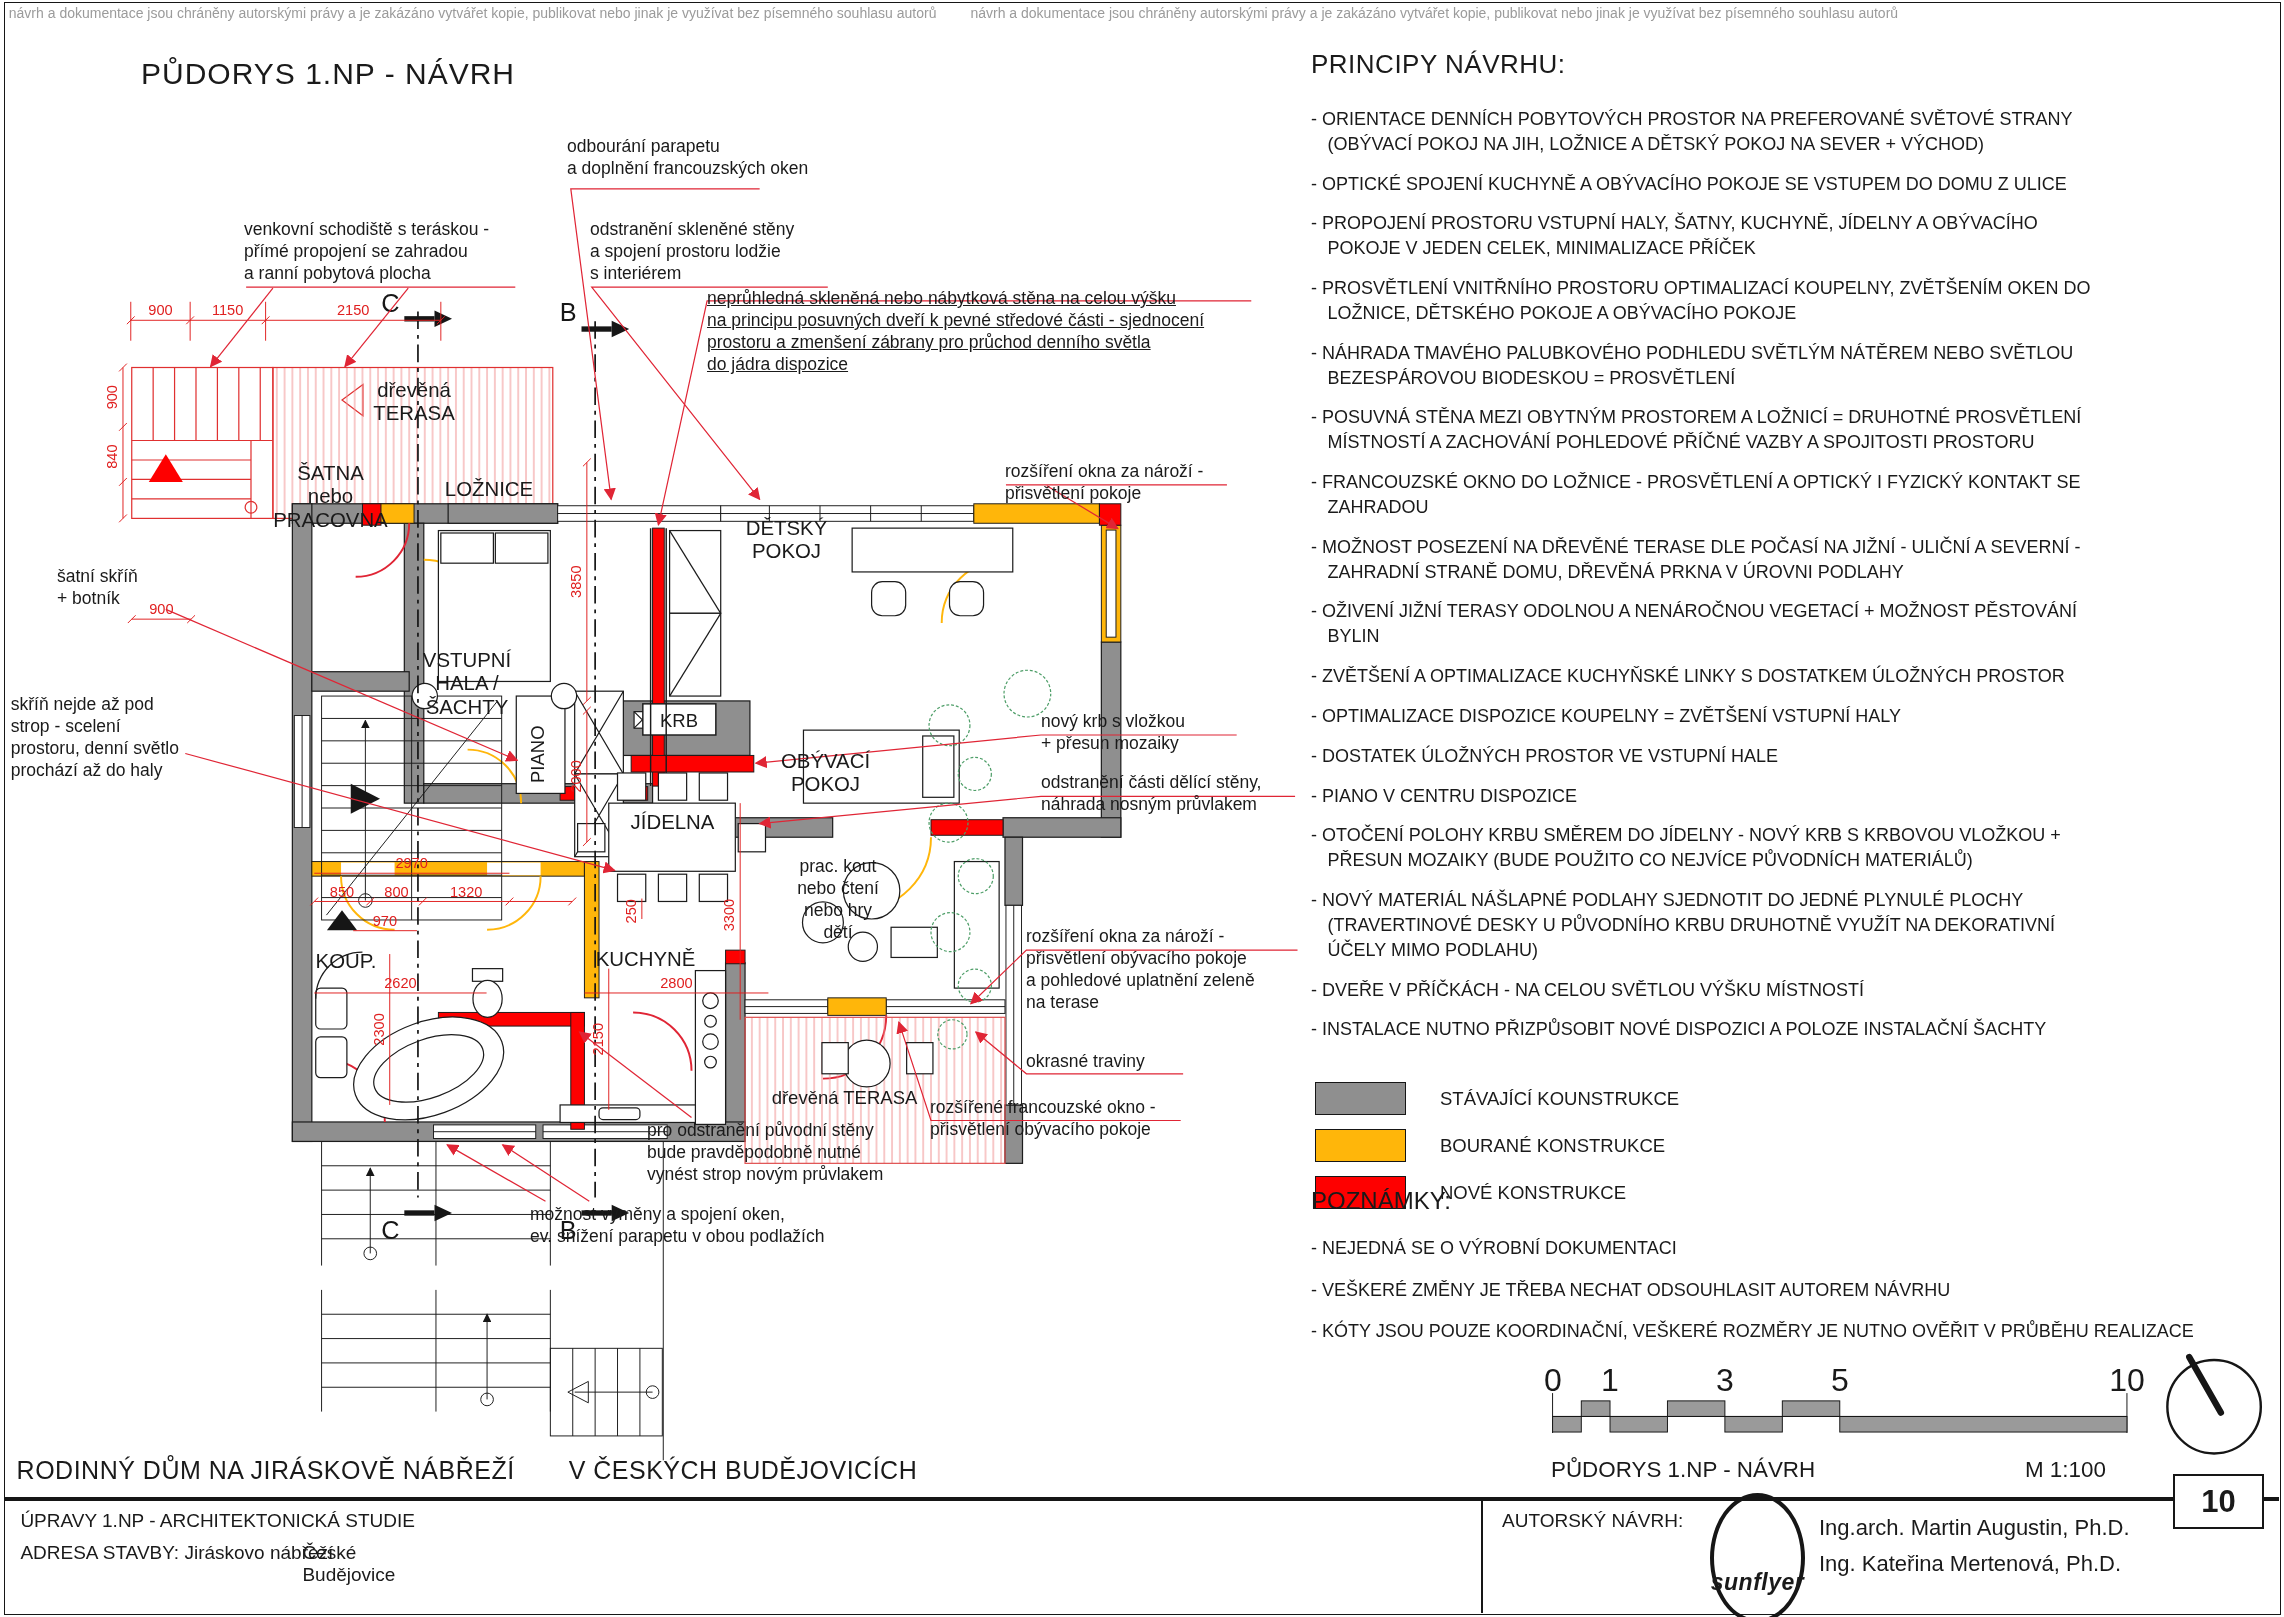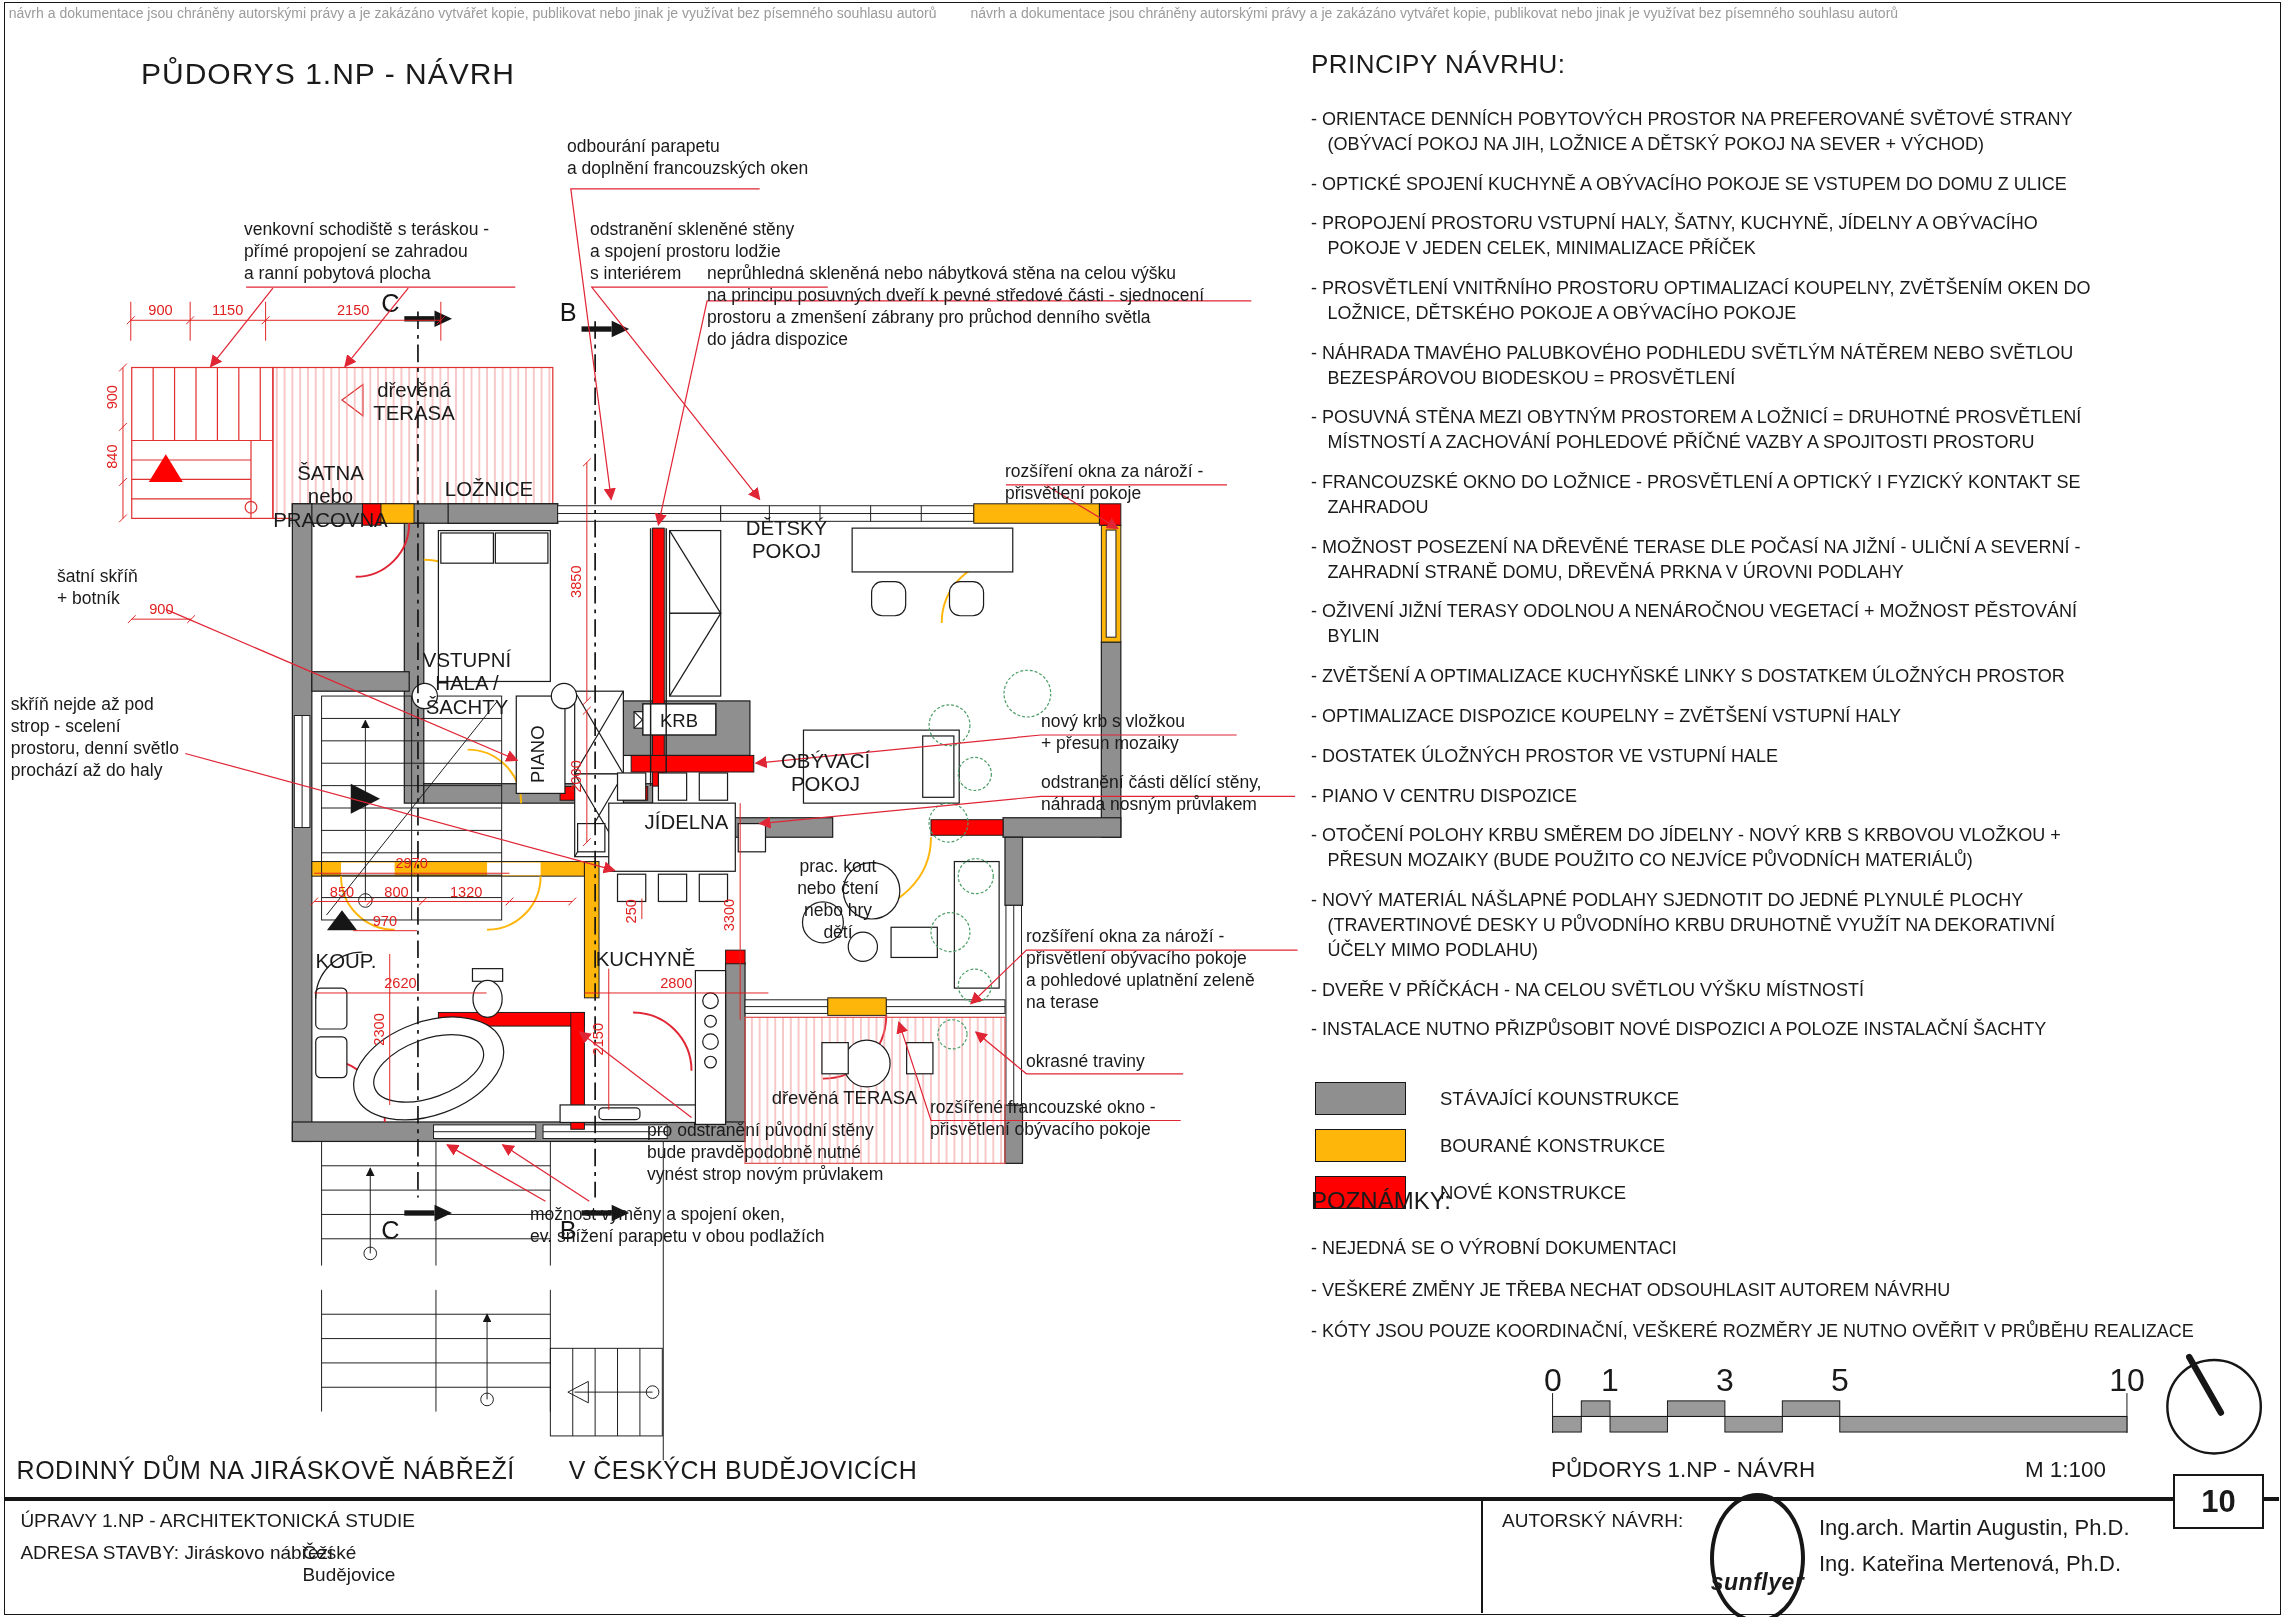--- a/index.html
+++ b/index.html
@@ -391,34 +391,34 @@
   <div class="room" style="left:416px;top:478px;width:146px;">LOŽNICE</div>
   <div class="room" style="left:728px;top:517px;width:117px;">DĚTSKÝ
 POKOJ</div>
   <div class="room" style="left:411px;top:649px;width:112px;">VSTUPNÍ
 HALA /
 ŠACHTY</div>
   <div class="room small rot" style="left:527px;top:783px;">PIANO</div>
   <div class="room small" style="left:645px;top:710px;width:68px;">KRB</div>
   <div class="room" style="left:767px;top:750px;width:117px;">OBÝVACÍ
 POKOJ</div>
-  <div class="room" style="left:633px;top:811px;width:107px;">JÍDELNA</div>
+  <div class="room" style="left:619px;top:811px;width:107px;">JÍDELNA</div>
   <div class="room" style="left:302px;top:950px;width:88px;">KOUP.</div>
   <div class="room" style="left:587px;top:948px;width:117px;">KUCHYNĚ</div>
   <div class="room small" style="left:752px;top:1087px;width:185px;">dřevěná TERASA</div>
 
   <div class="ann" style="left:567px;top:135px;width:273px;">odbourání parapetu
 a doplnění francouzských oken</div>
   <div class="ann" style="left:244px;top:218px;width:278px;">venkovní schodiště s teráskou -
 přímé propojení se zahradou
 a ranní pobytová plocha</div>
   <div class="ann" style="left:590px;top:218px;width:253px;">odstranění skleněné stěny
 a spojení prostoru lodžie
 s interiérem</div>
-  <div class="ann" style="left:707px;top:262px;width:565px;">neprůhledná skleněná nebo nábytková stěna na celou výšku
+  <div class="ann" style="left:707px;top:287px;width:565px;text-decoration:underline;">neprůhledná skleněná nebo nábytková stěna na celou výšku
 na principu posuvných dveří k pevné středové části - sjednocení
 prostoru a zmenšení zábrany pro průchod denního světla
 do jádra dispozice</div>
   <div class="ann" style="left:1005px;top:460px;width:234px;">rozšíření okna za nároží -
 přisvětlení pokoje</div>
   <div class="ann" style="left:57px;top:565px;width:146px;">šatní skříň
 + botník</div>
   <div class="ann" style="left:10.7px;top:693px;width:180px;">skříň nejde až pod
 strop - scelení
 prostoru, denní světlo

